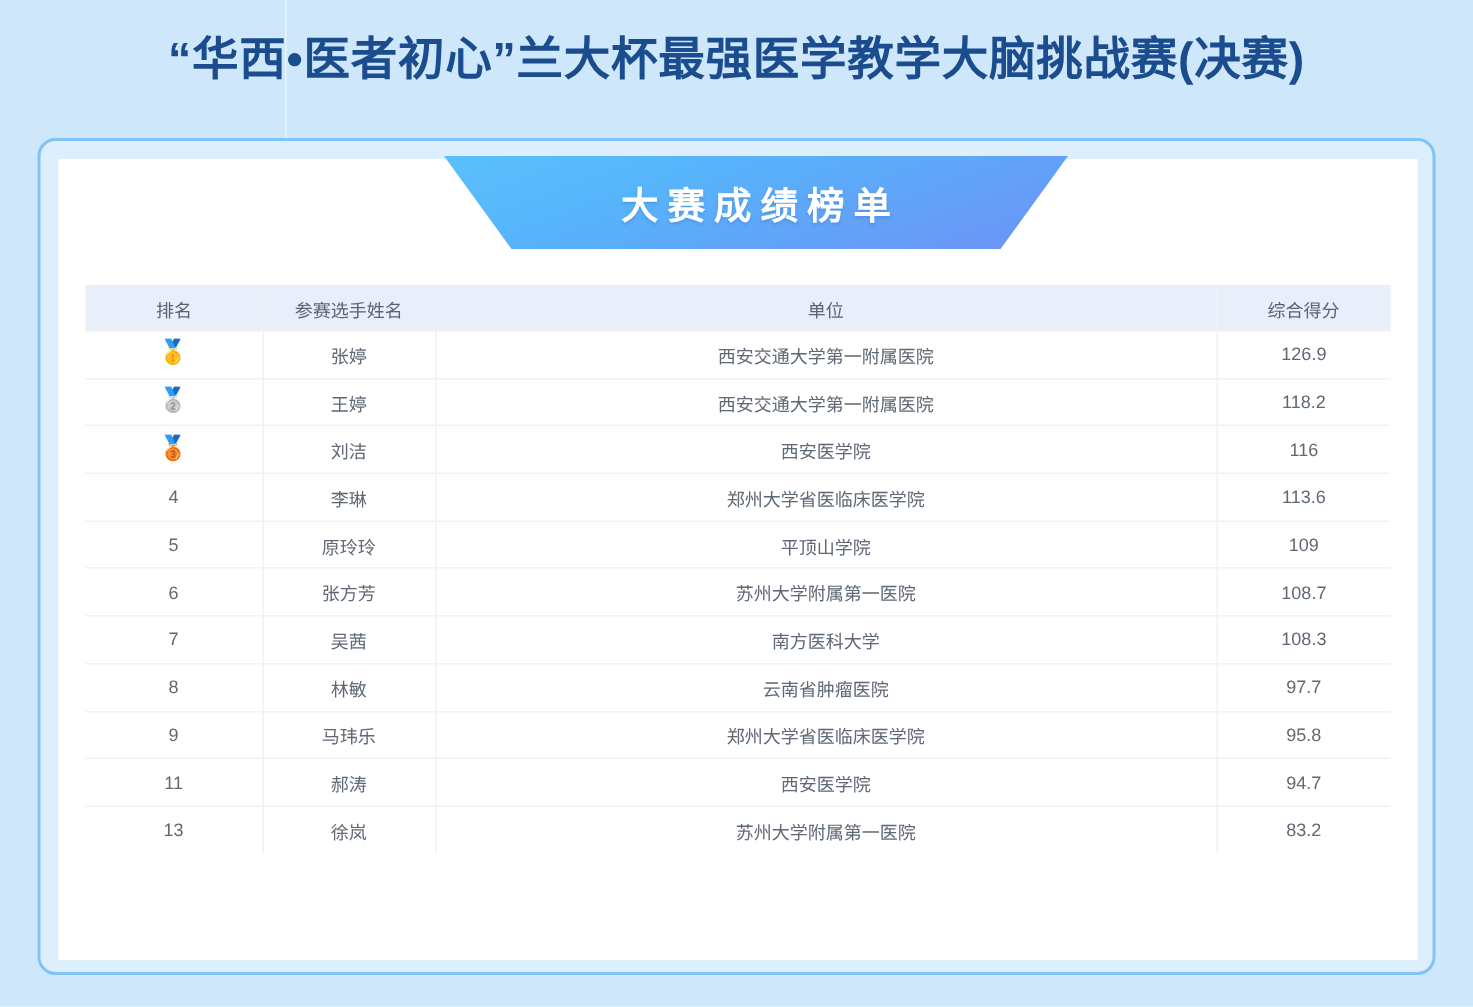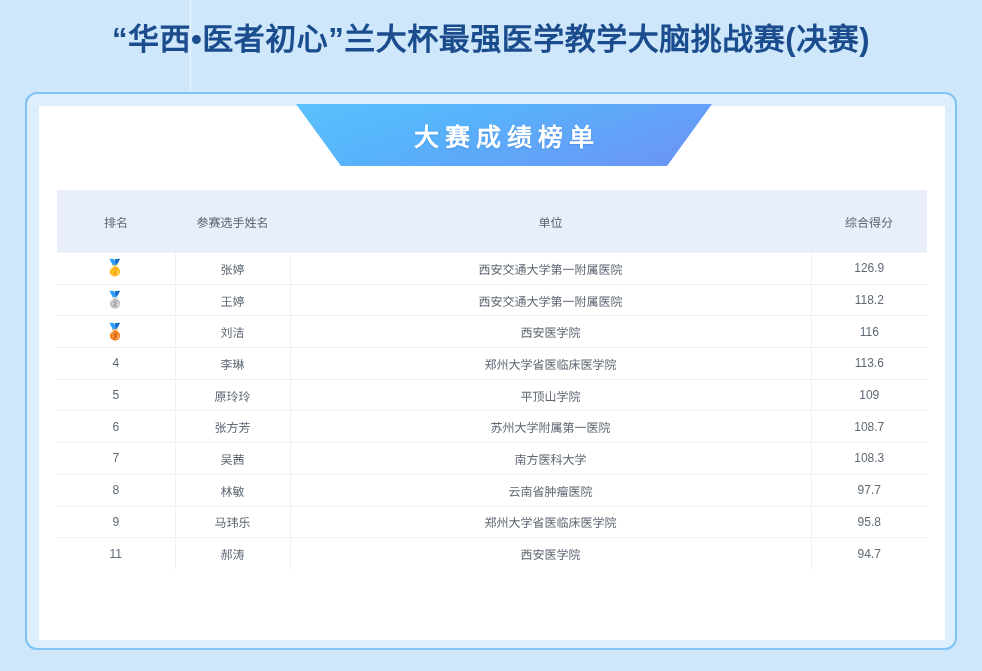--- a/index.html
+++ b/index.html
@@ -129,21 +129,21 @@
   table.rank-table col.c-score { width: 116px; }
 
   table.rank-table thead th {
     height: 30px;
     background: #e8effb;
     font-weight: normal;
     font-size: 12px;
     color: #5a6472;
     text-align: center;
     border: none;
-    padding: 16px;
+    padding: 0;
   }
   table.rank-table tbody td {
     height: 30.7px;
     text-align: center;
     vertical-align: middle;
     border: 1px solid #f0f1f4;
     padding: 0;
     font-size: 12px;
     color: #5f6875;
     background: #ffffff;
@@ -246,19 +246,25 @@
                 <td>马玮乐</td>
                 <td>郑州大学省医临床医学院</td>
                 <td>95.8</td>
               </tr>
               <tr>
                 <td>11</td>
                 <td>郝涛</td>
                 <td>西安医学院</td>
                 <td>94.7</td>
               </tr>
+              <tr>
+                <td>13</td>
+                <td>徐岚</td>
+                <td>苏州大学附属第一医院</td>
+                <td>83.2</td>
+              </tr>
             </tbody>
         </table>
       </div>
 
     </div>
   </div>
 </div>
 
 </body></html>

